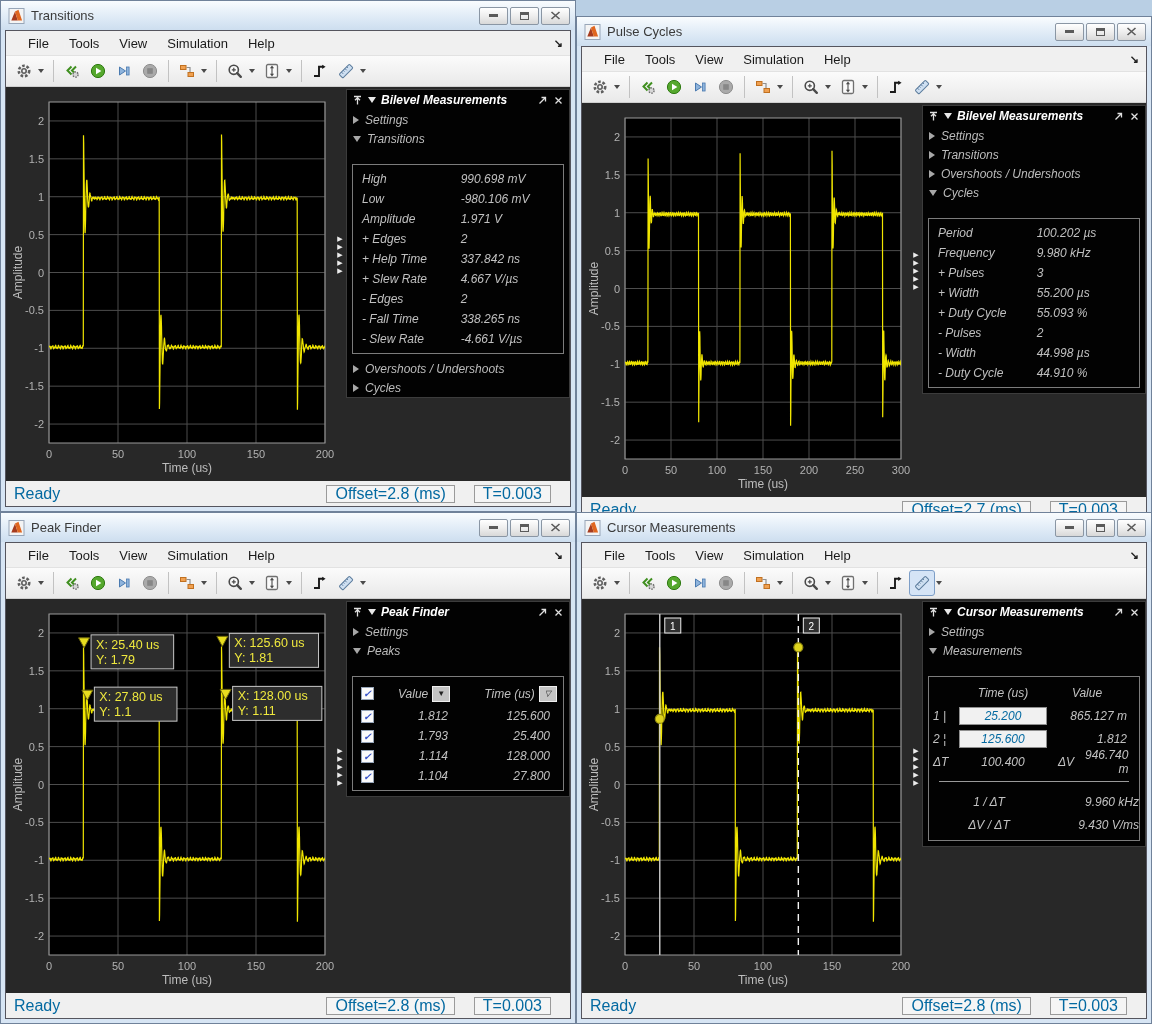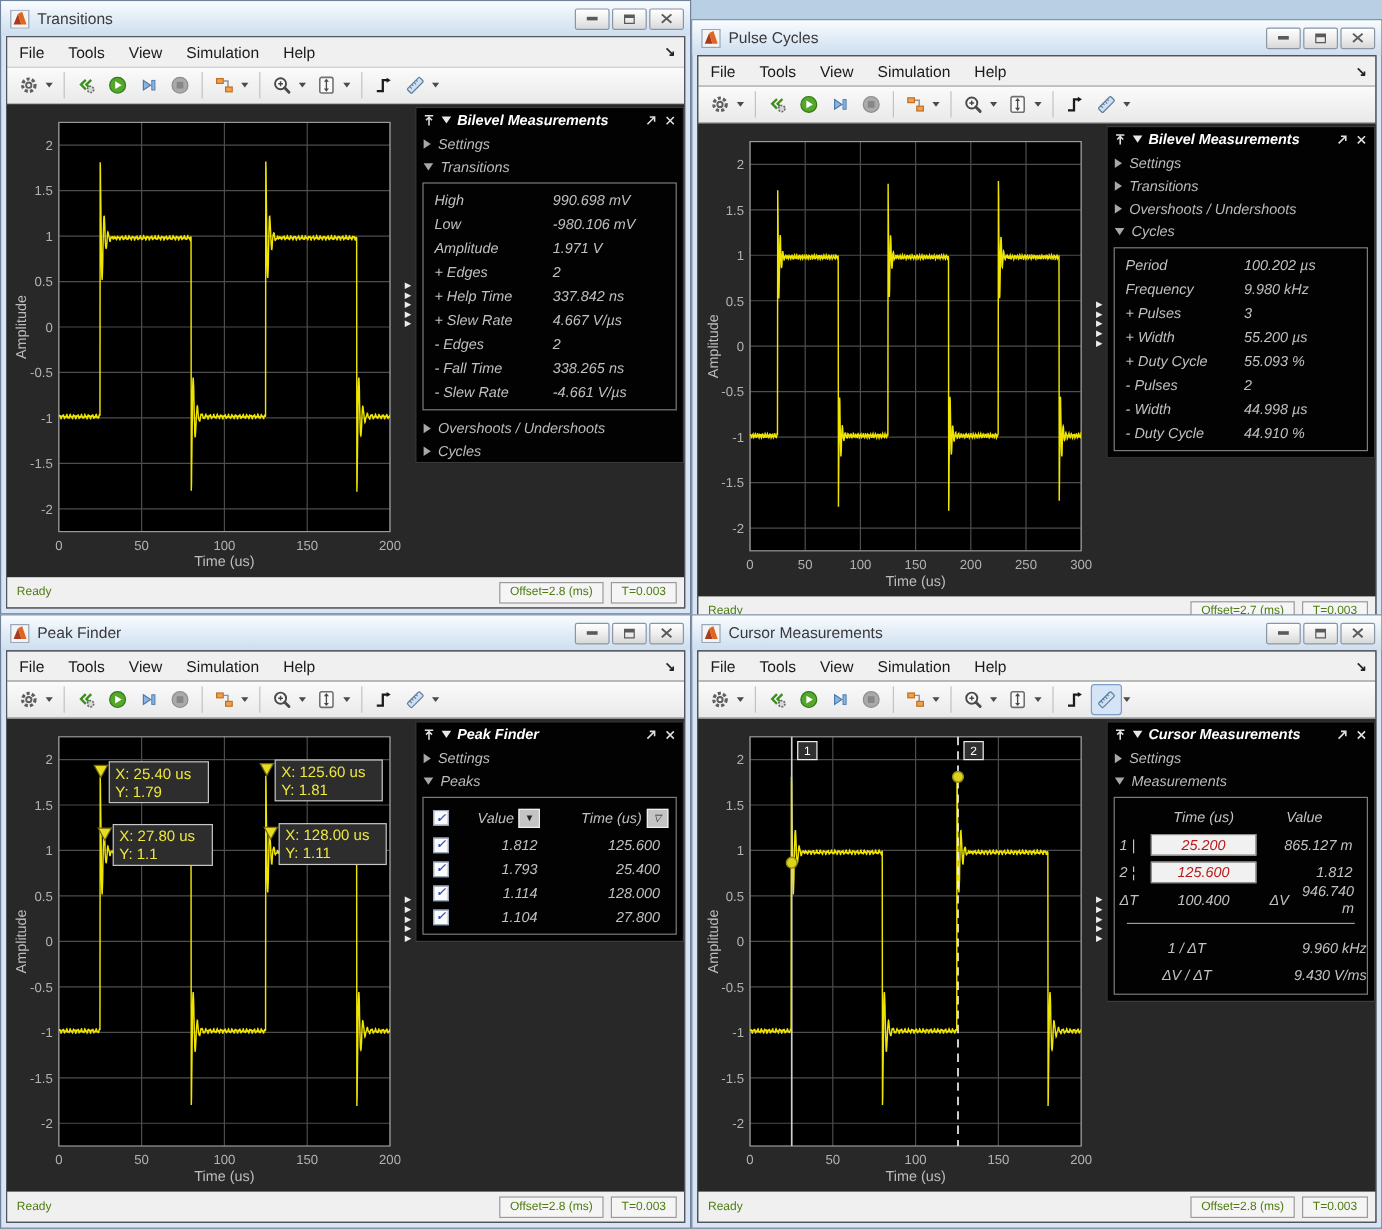--- a/index.html
+++ b/index.html
@@ -4,21 +4,21 @@
 <style>
   html,body{margin:0;padding:0;}
   body{width:1152px;height:1024px;background:#b9cfe4;font-family:"Liberation Sans",sans-serif;position:relative;overflow:hidden;}
   .win{position:absolute;width:576px;height:512px;box-sizing:border-box;border:1px solid #70829a;background:#d7e5f4;display:flex;flex-direction:column;}
   .titlebar{height:29px;display:flex;align-items:center;padding:0 5px 0 7px;background:linear-gradient(#f9fcfe,#e4eef8 45%,#cddeef);}
   .ticon16{width:17px;height:16px;}
   .ttext{font-size:13px;color:#3a3a3a;margin-left:6px;flex:1;}
   .wbtn{width:29px;height:18px;box-sizing:border-box;border:1px solid #8a96a4;border-radius:2px;background:linear-gradient(#ffffff,#ececec 55%,#d8d8d8);display:flex;align-items:center;justify-content:center;margin-left:2px;}
   .wbtn svg{width:11px;height:9px;}
   .win-body{flex:1;margin:0 4px 4px;border:1px solid #55555e;display:flex;flex-direction:column;background:#282828;min-height:0;}
-  .menubar{height:24px;background:#f0f0f0;display:flex;align-items:center;font-size:13px;color:#1a1a1a;padding-left:0;}
+  .menubar{height:24px;background:#f0f0f0;display:flex;align-items:center;font-size:13px;color:#1a1a1a;padding-left:12px;}
   .mitem{padding:0 10px;height:100%;display:flex;align-items:center;cursor:default;}
   .mchev{margin-left:auto;margin-right:7px;font-size:11px;color:#222;font-weight:bold;}
   .toolbar{height:30px;background:linear-gradient(#fbfbfb,#e9e9e9);border-top:1px solid #e2e2e2;border-bottom:1px solid #cfcfcf;display:flex;align-items:center;padding-left:5px;}
   .tbtn{width:24px;height:24px;display:flex;align-items:center;justify-content:center;border:1px solid transparent;border-radius:3px;}
   .tbtn.selected{border:1px solid #7d9ec7;background:#d5e4f6;}
   .tbtn svg{width:16px;height:16px;}
   .caret{width:0;height:0;border-left:3.5px solid transparent;border-right:3.5px solid transparent;border-top:4px solid #4a4a4a;margin:0 4px 0 1px;}
   .tsep{width:1px;height:22px;background:#c2c2c2;margin:0 5px;}
   .content{flex:1;display:flex;min-height:0;background:#282828;}
   .plotwrap{padding:2px 0 0 6px;}
@@ -27,42 +27,42 @@
   .panelarea{flex:1;min-width:0;padding-top:2px;}
   .mpanel{width:222px;background:#020202;border:1px solid #3c3c3c;font-style:italic;}
   .phead{height:20px;display:flex;align-items:center;padding:0 5px;color:#f0f0f0;gap:5px;}
   .ptitle{font-size:12px;font-weight:bold;flex:1;color:#fff;}
   .pico{width:11px;height:11px;}
   .pico path{stroke:#e0e0e0;stroke-width:1.3;fill:none;}
   .tri-r{width:0;height:0;border-top:4px solid transparent;border-bottom:4px solid transparent;border-left:6px solid #a8a8a8;}
   .tri-d{width:0;height:0;border-left:4px solid transparent;border-right:4px solid transparent;border-top:6px solid #a8a8a8;}
   .tri-w{border-top-color:#e8e8e8;}
   .psec{height:19px;display:flex;align-items:center;color:#bcbcbc;font-size:12px;padding-left:6px;gap:6px;}
-  .ptable{margin:4px 5px 5px;border:1px solid #7c7c7c;padding:4px 0;font-size:12px;color:#c0c0c0;}
+  .ptable{margin:16px 5px 5px;border:1px solid #7c7c7c;padding:4px 0;font-size:12px;color:#c0c0c0;}
   .mrow{height:20px;display:flex;align-items:center;}
   .mrow .lbl{width:47%;padding-left:9px;}
   .mrow .val{flex:1;}
   .pkhead{height:25px;display:flex;align-items:center;font-size:12px;color:#c0c0c0;}
   .pkrow{height:20px;display:flex;align-items:center;font-size:12px;color:#c0c0c0;}
   .cb{width:13px;height:13px;box-sizing:border-box;background:#fbfbfb;border:1px solid #97a5b8;margin-left:8px;font-size:10px;color:#3753c8;display:flex;align-items:center;justify-content:center;font-weight:bold;flex:none;}
   .pk-val{width:74px;text-align:right;}
   .pk-time{flex:1;text-align:right;padding-right:13px;}
   .sortbtn{width:18px;height:16px;box-sizing:border-box;margin-left:4px;background:#c4c4c4;border:1px solid #efefef;color:#222;font-size:8px;display:flex;align-items:center;justify-content:center;flex:none;}
   .crow{height:23px;display:flex;align-items:center;font-size:12px;color:#c2c2c2;}
   .c0{width:26px;padding-left:4px;flex:none;}
-  .cinput{width:88px;height:18px;box-sizing:border-box;background:#f1f1f1;border:1px solid #8f8f8f;color:#b91c1c;display:flex;align-items:center;justify-content:center;flex:none;}
+  .cinput{width:88px;height:18px;box-sizing:border-box;background:#f1f1f1;border:1px solid #8f8f8f;color:#0369a1;display:flex;align-items:center;justify-content:center;flex:none;}
   .cmid{width:88px;text-align:center;flex:none;}
   .cdv{width:38px;text-align:center;flex:none;}
   .cval{flex:1;text-align:right;padding-right:12px;}
   .chsep{border-top:1px solid #9a9a9a;margin:8px 10px;}
   .dleft{width:120px;text-align:center;flex:none;}
   .dright{flex:1;text-align:right;}
-  .statusbar{height:25px;background:#f0f0f0;display:flex;align-items:center;font-size:10px;color:#4d7c0f;}
+  .statusbar{height:25px;background:#f0f0f0;display:flex;align-items:center;font-size:16px;color:#0369a1;}
   .sready{padding-left:8px;flex:1;}
-  .sseg{border:1px solid #9a9a9a;background:#f5f5f5;height:18px;box-sizing:border-box;display:flex;align-items:center;justify-content:center;padding:0 8px;margin-right:6px;}
+  .sseg{border:1px solid #9a9a9a;background:#f5f5f5;height:18px;box-sizing:border-box;display:flex;align-items:center;justify-content:center;padding:0 8px;margin-right:19px;}
   .glyph-min{width:9px;height:3px;background:#5a5a5a;}
   .glyph-max{width:9px;height:8px;box-sizing:border-box;border:1px solid #5a5a5a;border-top-width:3px;}
 </style>
 </head>
 <body>
 
 <svg width="0" height="0" style="position:absolute" aria-hidden="true">
   <defs>
     <symbol id="i-matlab" viewBox="0 0 16 16">
       <rect x="0.5" y="0.5" width="15" height="15" fill="#f4f4f4" stroke="#98a6b8"></rect>

